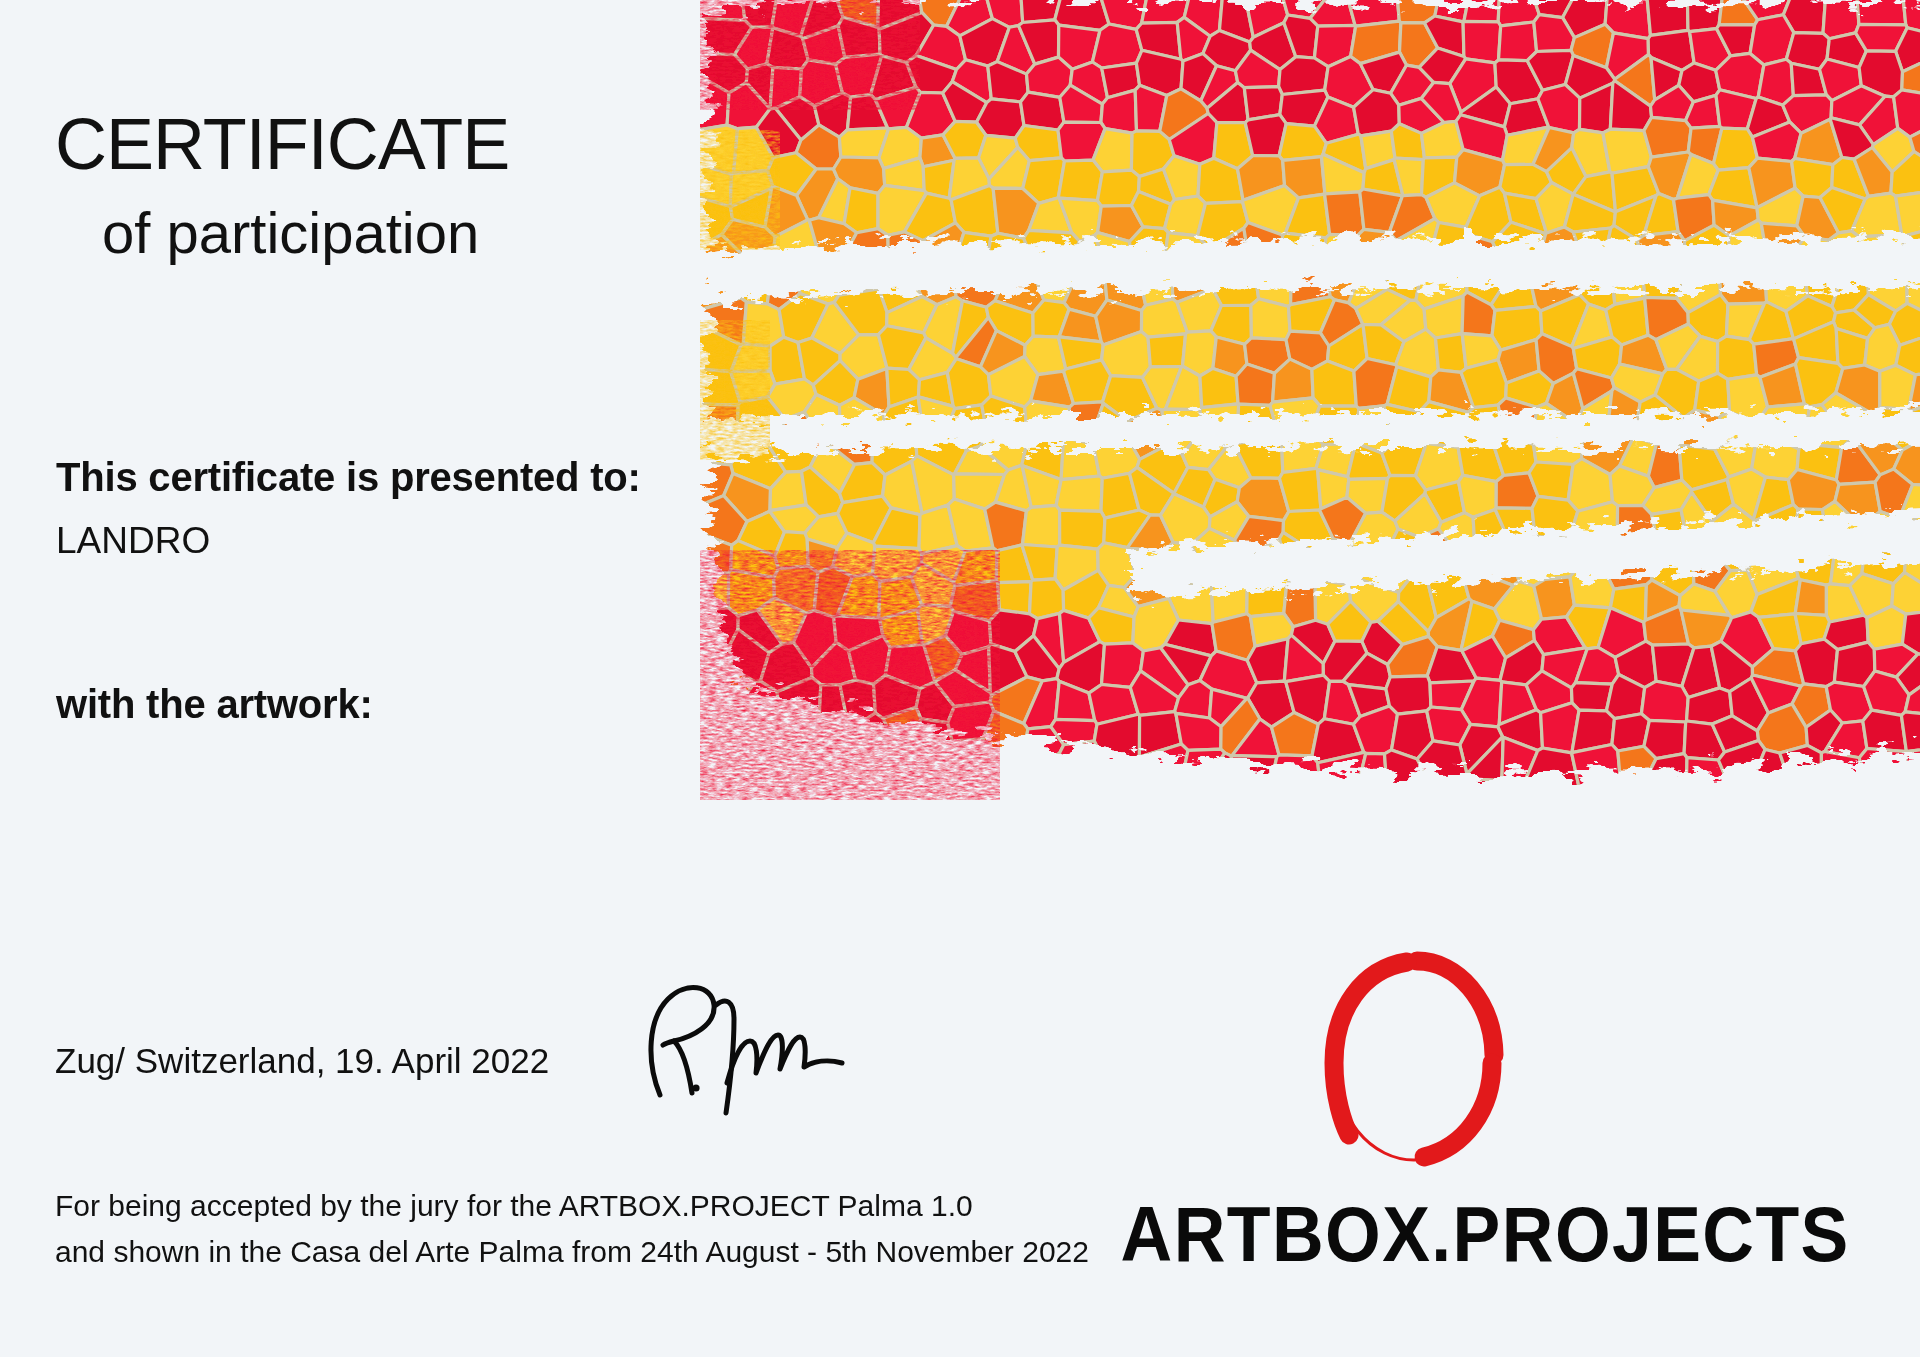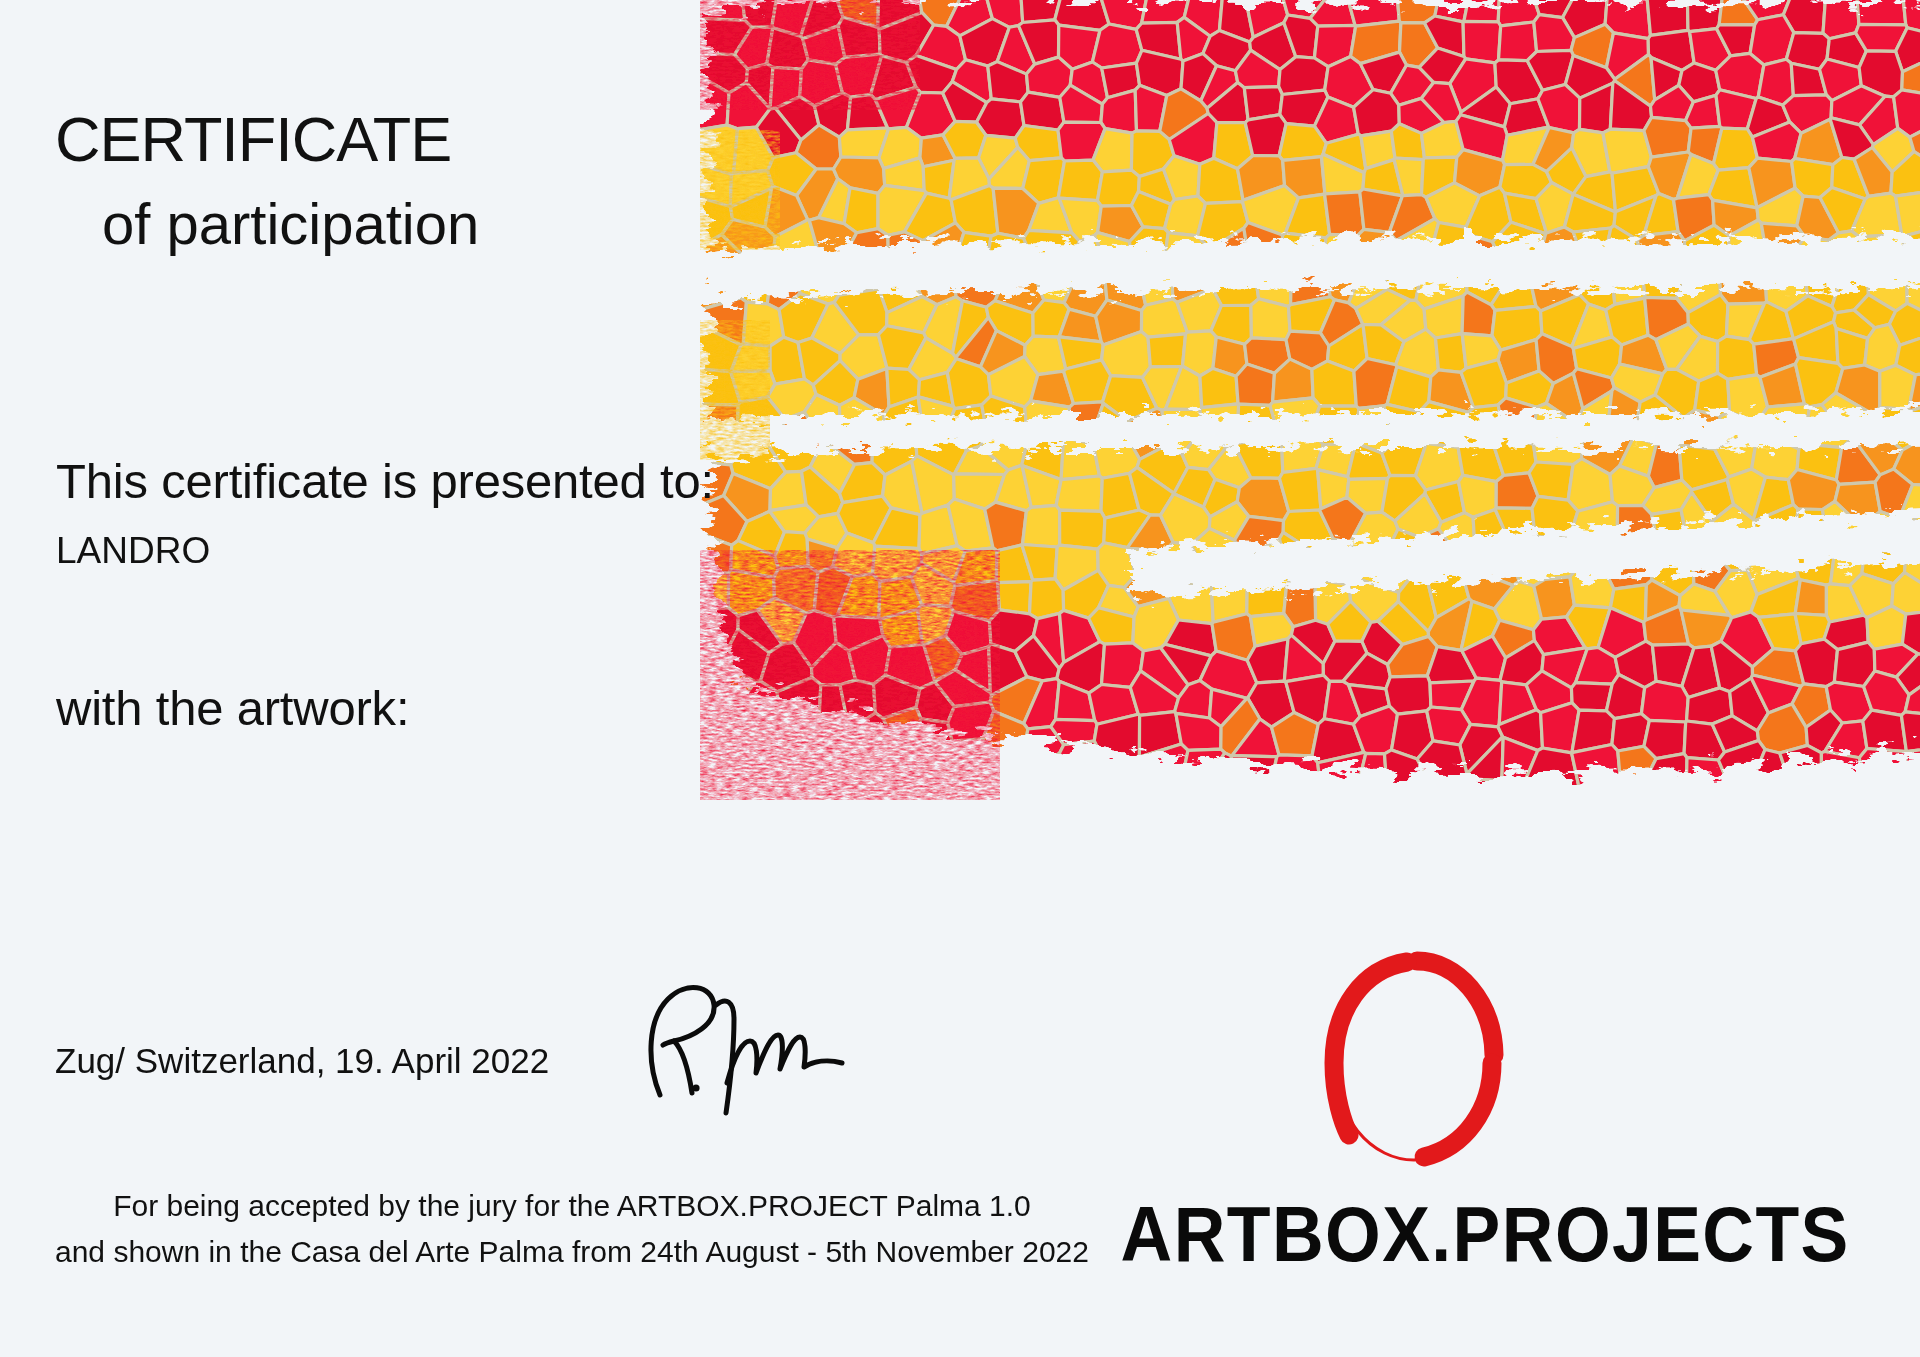--- a/index.html
+++ b/index.html
@@ -28,21 +28,21 @@
   }
   #artwork svg { display: block; width: 100%; height: 100%; }
 
   
   .title-block {
     position: absolute;
     left: 55px;
     top: 108px;
   }
   .title-main {
-    font-size: 63px;
+    font-size: 72px;
     line-height: 1.0;
     letter-spacing: -1px;
     font-weight: 400;
     color: #111111;
     white-space: nowrap;
   }
   .title-sub {
     font-size: 58px;
     line-height: 1.0;
     margin-top: 24px;
@@ -56,22 +56,22 @@
     position: absolute;
     left: 56px;
     top: 455px;
   }
   .artwork-block {
     position: absolute;
     left: 56px;
     top: 682px;
   }
   .label-strong {
-    font-size: 49px;
-    font-weight: 400;
+    font-size: 40px;
+    font-weight: 700;
     letter-spacing: -0.2px;
     line-height: 1.1;
     white-space: nowrap;
   }
   .label-value {
     font-size: 37px;
     font-weight: 400;
     line-height: 1.1;
     margin-top: 22px;
     white-space: nowrap;
@@ -100,21 +100,20 @@
   .footer-block {
     position: absolute;
     left: 55px;
     top: 1183px;
   }
   .footer-line {
     font-size: 30px;
     line-height: 1.52;
     font-weight: 400;
     white-space: nowrap;
-    text-align: center;
   }
 
   
   #logo {
     position: absolute;
     left: 1094px;
     top: 945px;
     width: 760px;
     height: 400px;
   }

